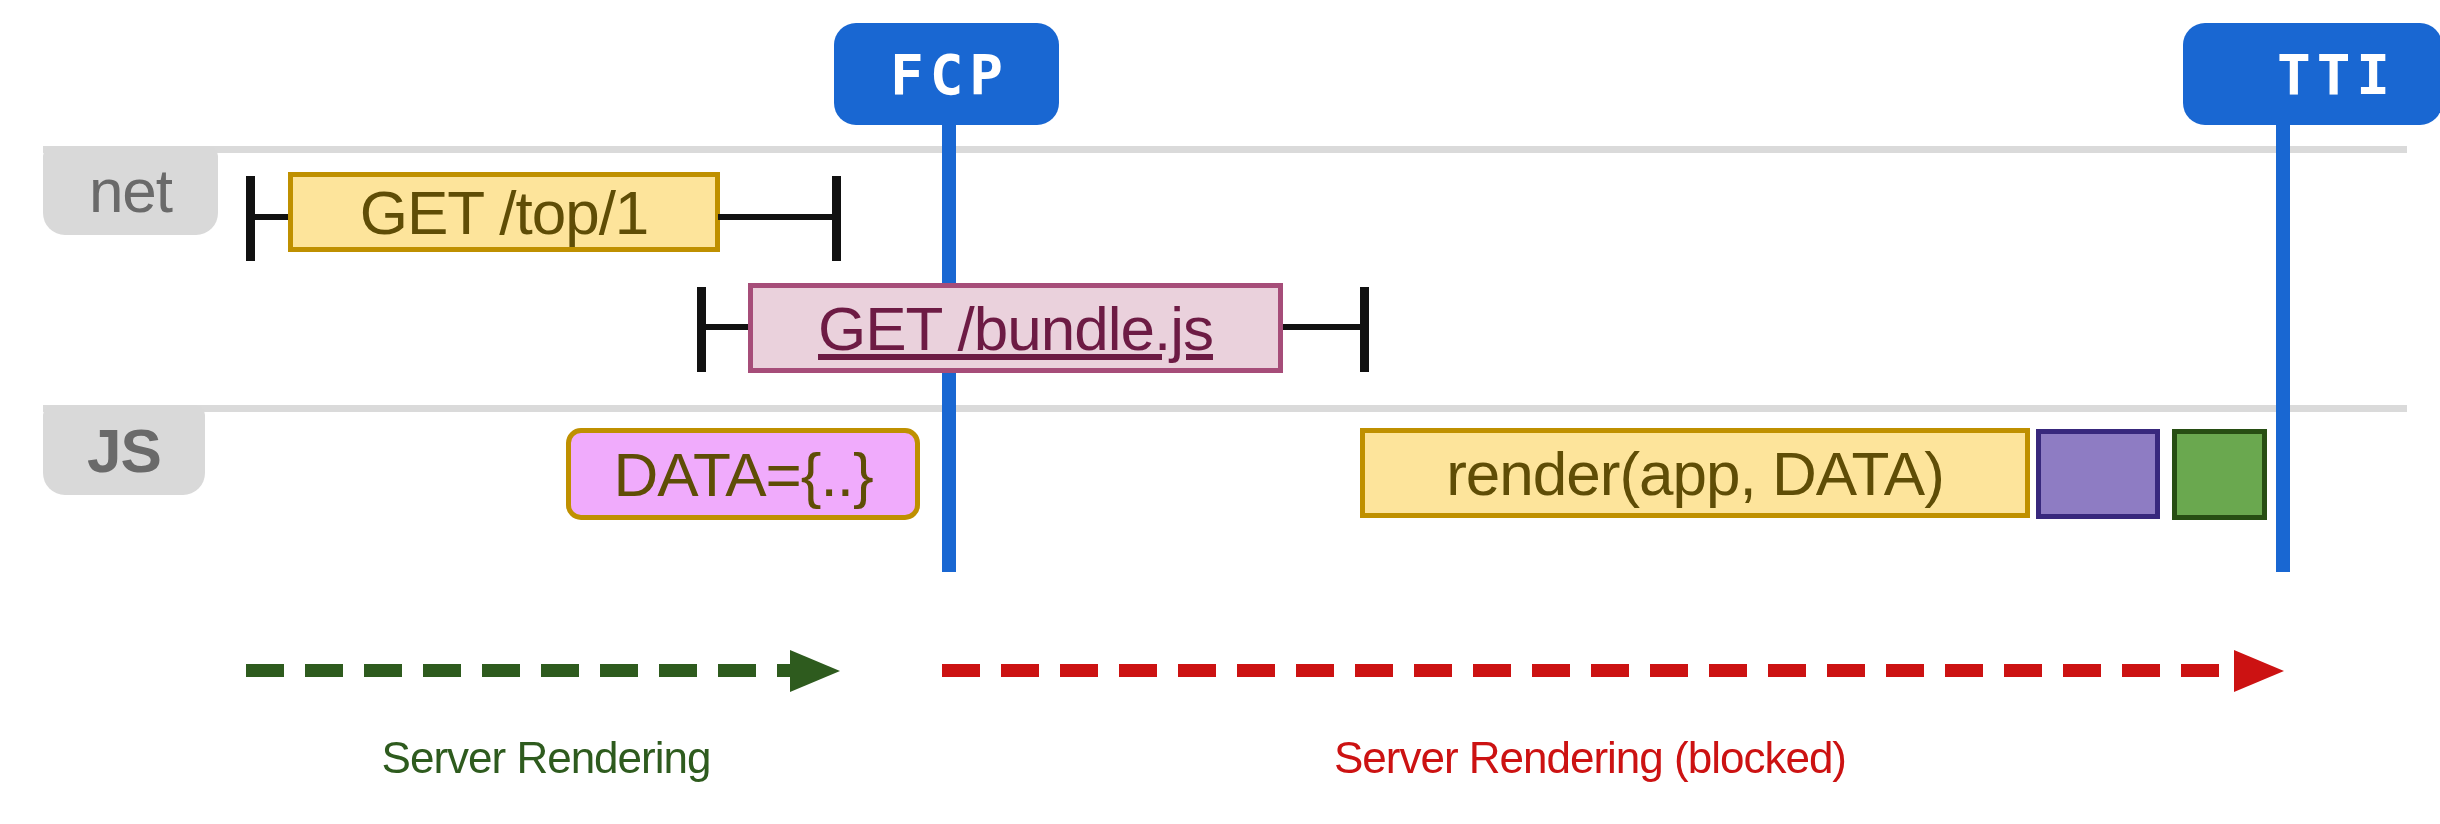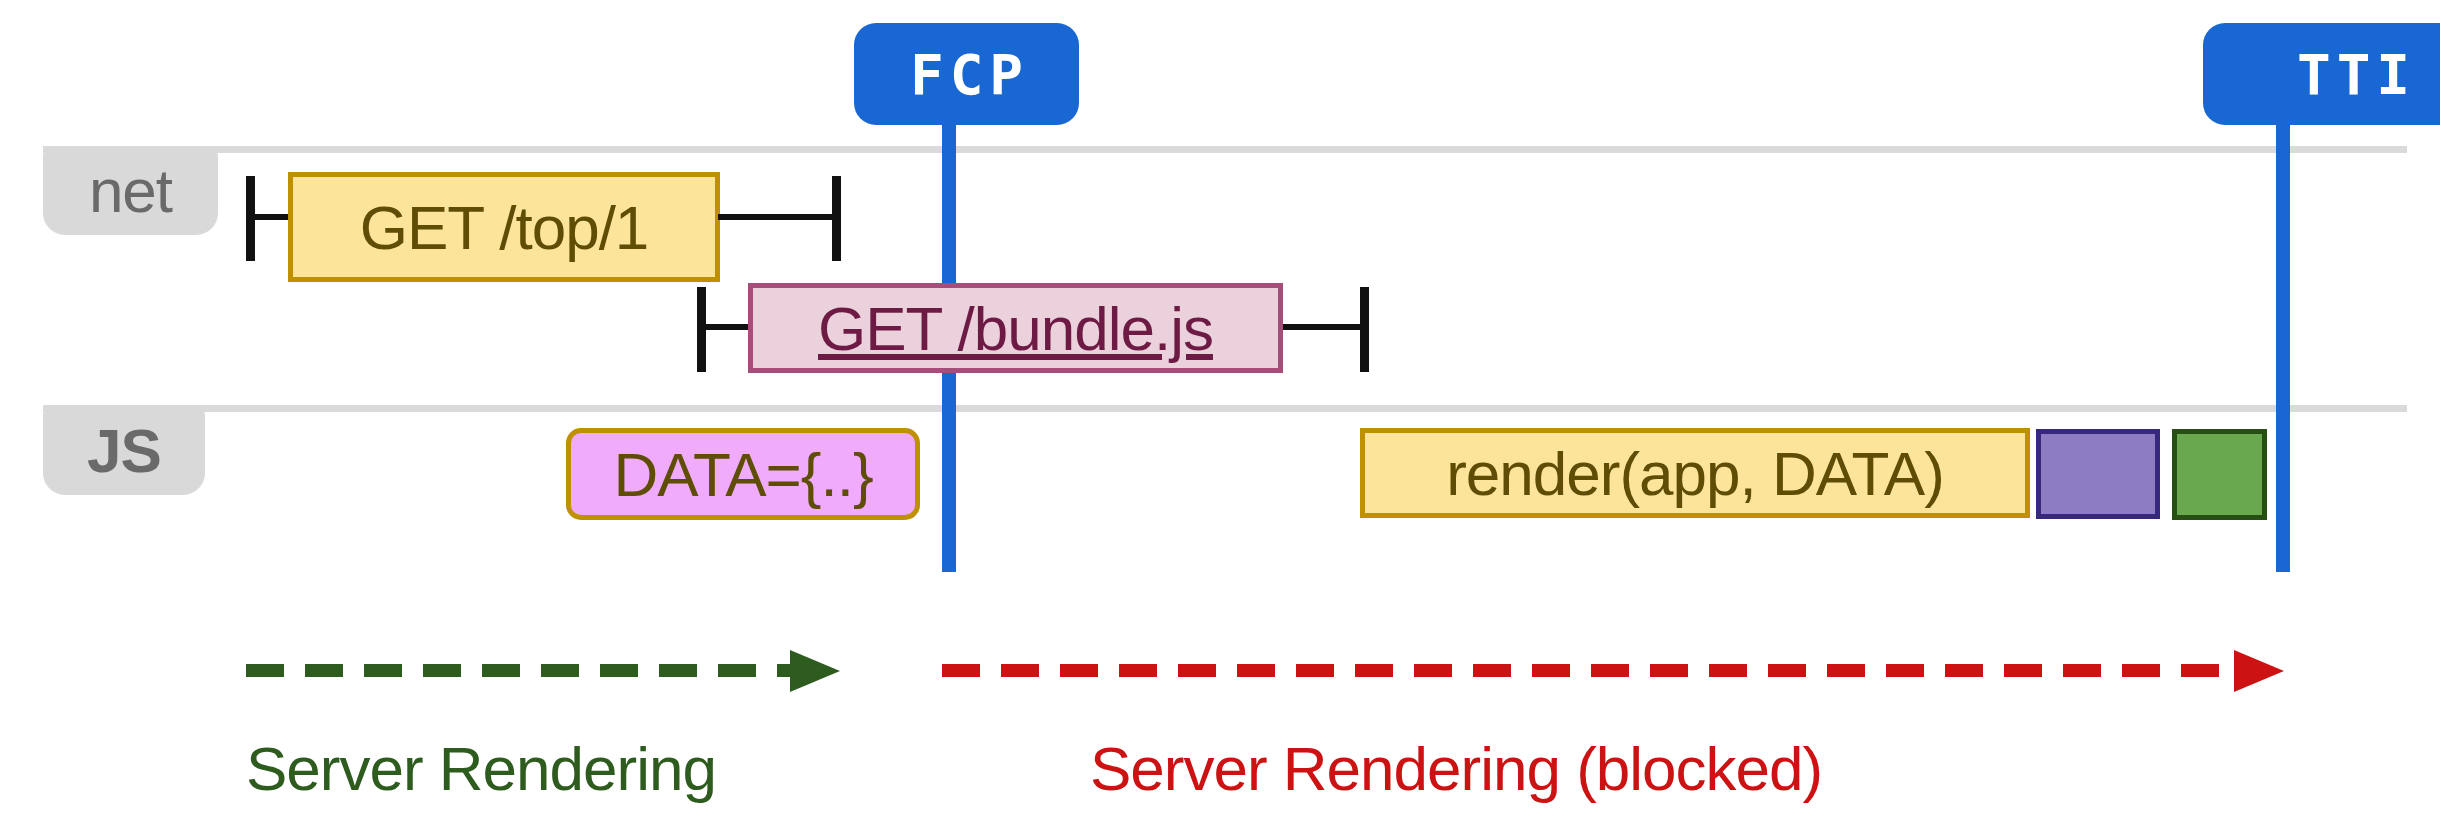--- a/index.html
+++ b/index.html
@@ -5,21 +5,21 @@
   html,body { margin:0; padding:0; background:#ffffff; }
   .stage {
     position:relative; width:2440px; height:824px; background:#ffffff;
     overflow:hidden; font-family:"Liberation Sans", sans-serif;
   }
   .abs { position:absolute; }
   .badge {
     display:flex; align-items:center; justify-content:center;
     border-radius:22px; color:#ffffff;
     font-family:"DejaVu Sans Mono", monospace; font-weight:bold;
-    font-size:56px; letter-spacing:6px; text-indent:6px;margin-left:20px;
+    font-size:56px; letter-spacing:6px; text-indent:6px;
   }
   .chip {
     background:#d9d9d9; color:#6a6a6a;
     display:flex; align-items:center; justify-content:center;
     font-size:62px; border-radius:10px 10px 22px 22px; letter-spacing:-1px;
   }
   .laneline { background:#dadada; }
   .task {
     display:flex; align-items:center; justify-content:center;
     border-style:solid; border-width:5px; box-sizing:border-box;
@@ -30,21 +30,21 @@
   .dashline {
     background-image: repeating-linear-gradient(90deg, var(--c) 0 38px, transparent 38px 59px);
   }
   .ahead {
     width:0; height:0;
     border-top:21px solid transparent;
     border-bottom:21px solid transparent;
     border-left:50px solid var(--c);
   }
   .phase-label {
-    font-size:62px; letter-spacing:-1px; white-space:nowrap;
+    text-align:center; font-size:44px; letter-spacing:-1px; white-space:nowrap;
   }
 </style>
 </head>
 <body>
 
 <div class="stage">
 
   <div class="abs laneline" style="left:43px; top:146px; width:2364px; height:7px;"></div>
   <div class="abs laneline" style="left:43px; top:405px; width:2364px; height:7px;"></div>
 
@@ -60,21 +60,21 @@
 
   <div class="abs badge" style="left: 834px; top: 23px; width: 225px; height: 102px; background: rgb(25, 103, 210);">
     <span>FCP</span>
   </div>
   <div class="abs badge" style="left: 2183px; top: 23px; width: 217px; height: 102px; background: rgb(25, 103, 210); padding-left: 42px;">
     <span>TTI</span>
   </div>
 
   <div class="abs tick" style="left:246px; top:176px; width:9px; height:85px;"></div>
   <div class="abs conn" style="left:252px; top:214px; width:40px; height:6px;"></div>
-  <div class="abs task" style="left: 288px; top: 172px; width: 432px; height: 110px; background: rgb(253, 228, 155); border-color: rgb(191, 144, 0); color: rgb(95, 77, 6);">
+  <div class="abs task" style="left: 288px; top: 172px; width: 432px; height: 80px; background: rgb(253, 228, 155); border-color: rgb(191, 144, 0); color: rgb(95, 77, 6);">
     <span>GET /top/1</span>
   </div>
   <div class="abs conn" style="left:718px; top:214px; width:118px; height:6px;"></div>
   <div class="abs tick" style="left:832px; top:176px; width:9px; height:85px;"></div>
 
   <div class="abs tick" style="left:697px; top:287px; width:9px; height:85px;"></div>
   <div class="abs conn" style="left:703px; top:324px; width:48px; height:6px;"></div>
   <div class="abs task" style="left: 748px; top: 283px; width: 535px; height: 90px; z-index: 2; background: rgb(234, 209, 220); border-color: rgb(166, 77, 121); color: rgb(109, 27, 68); text-decoration: underline;">
     <span>GET /bundle.js</span>
   </div>

